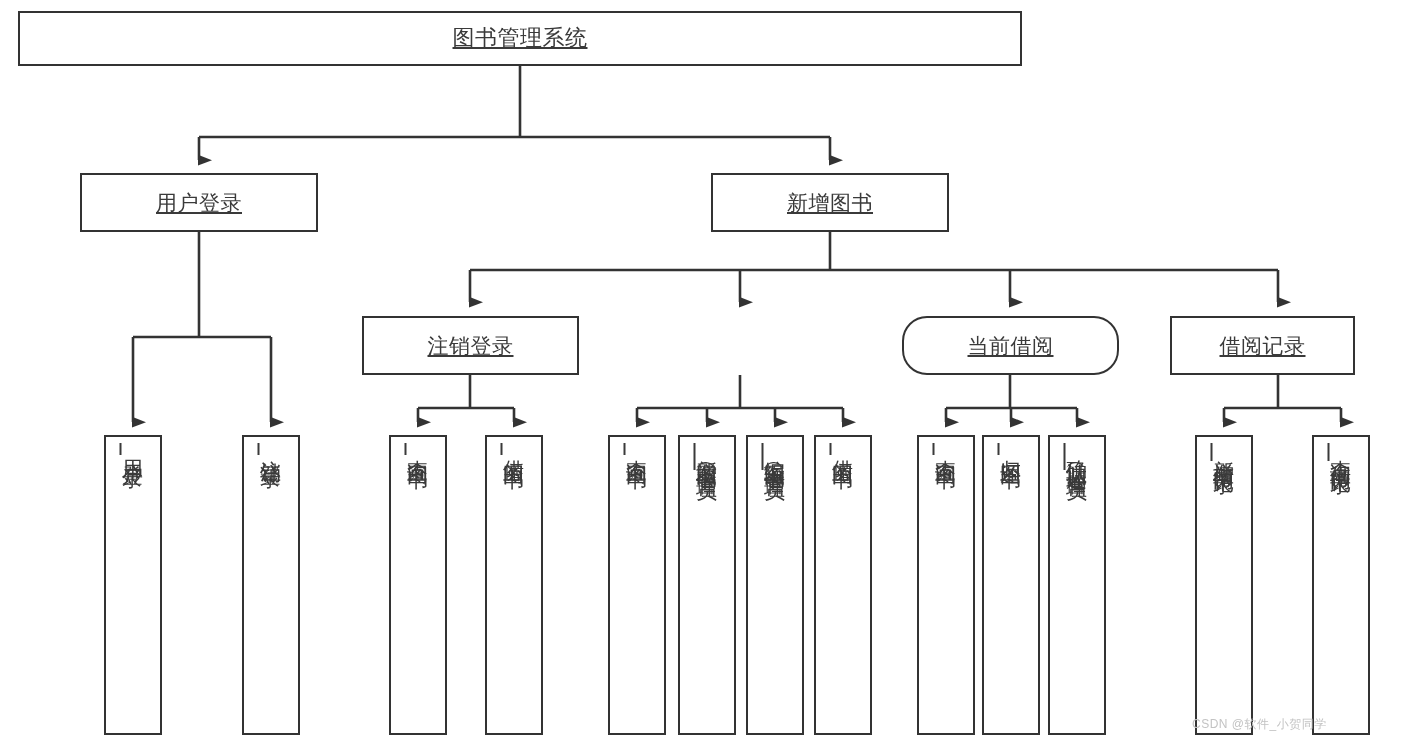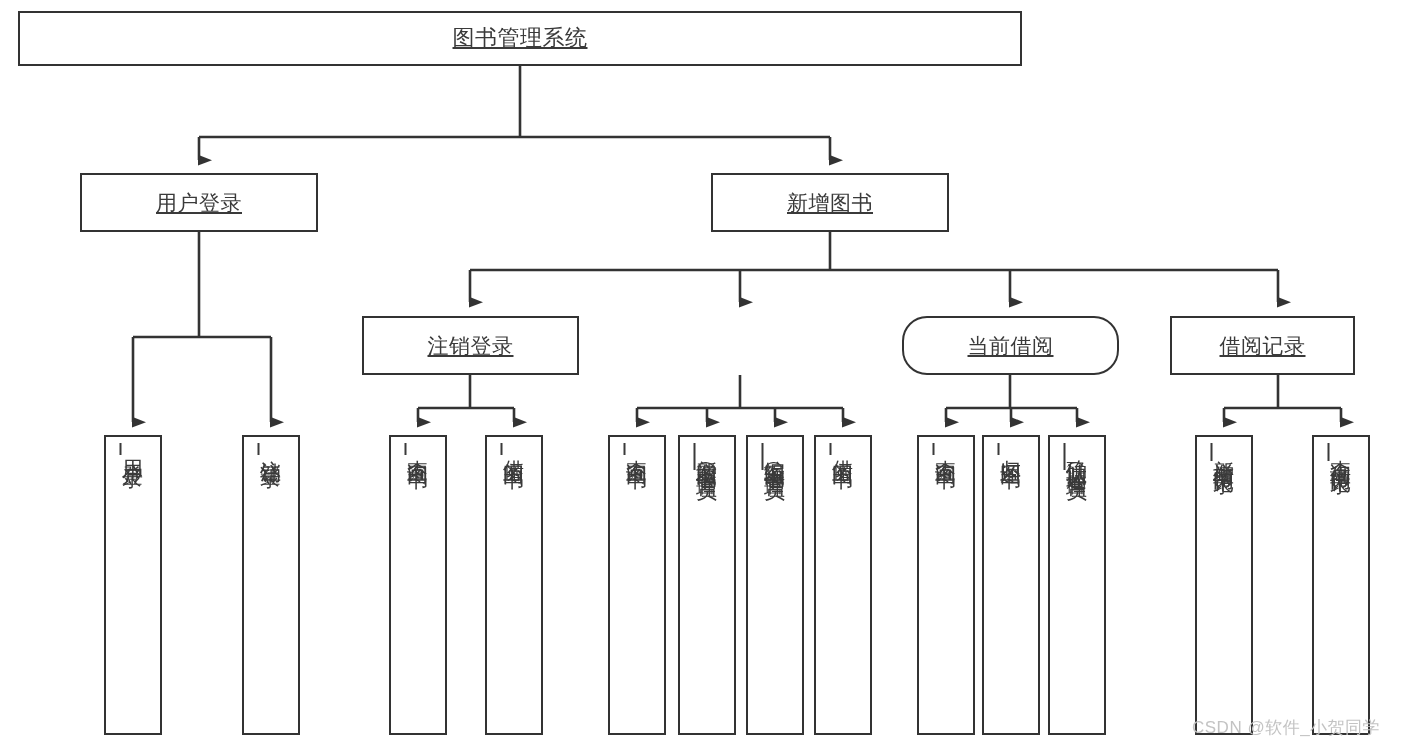--- a/index.html
+++ b/index.html
@@ -58,21 +58,21 @@
     font-size: 21px;
     writing-mode: vertical-rl;
     text-orientation: upright;
     letter-spacing: 3px;
     white-space: nowrap;
     line-height: 1;
   }
   .watermark {
     position: absolute;
     color: #c3c3c3;
-    font-size: 17px;
+    font-size: 12px;
     letter-spacing: 0.5px;
     white-space: nowrap;
     user-select: none;
   }
 </style>
 </head>
 <body>
 
 <div id="canvas">
 

